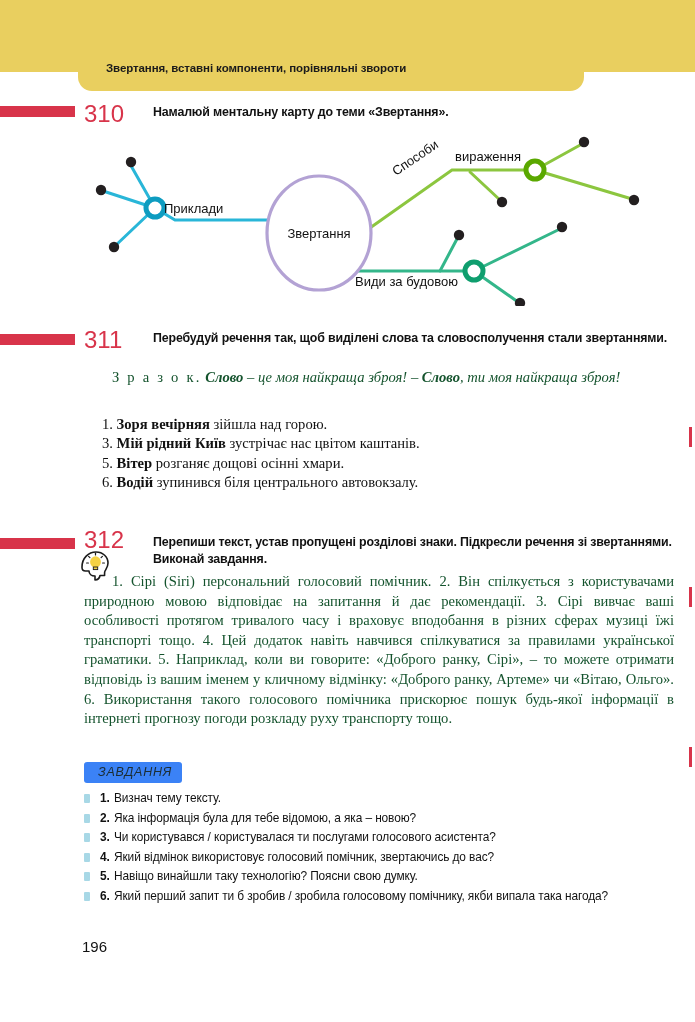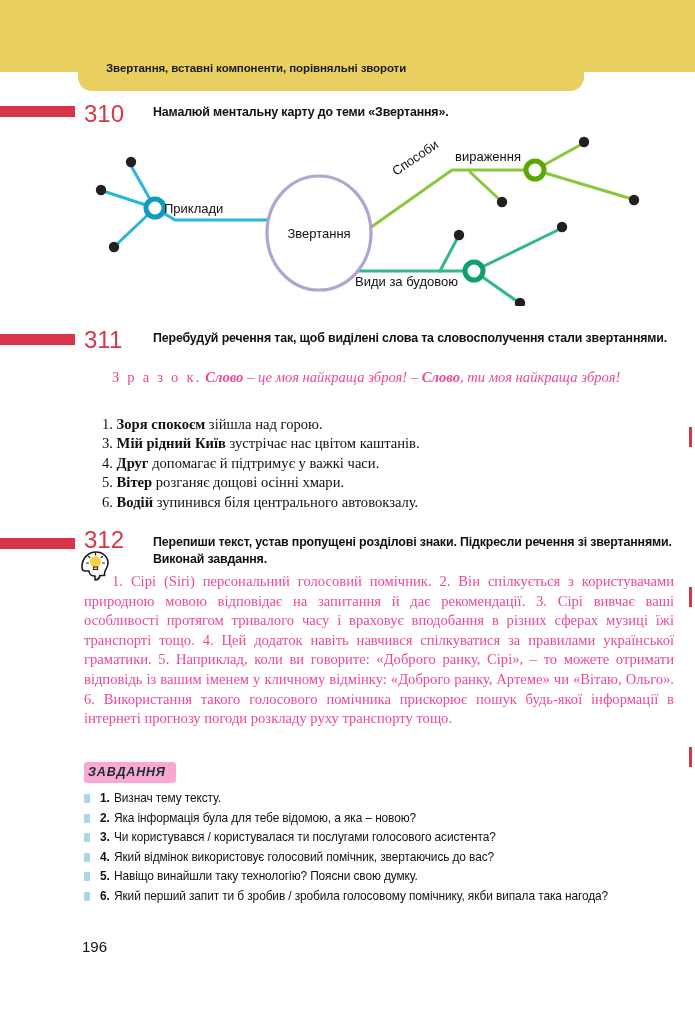--- a/index.html
+++ b/index.html
@@ -75,45 +75,45 @@
 
   
   .mindmap { position: absolute; left: 0; top: 116px; width: 695px; height: 190px; }
 
   
   .body-text {
     position: absolute;
     font-family: "Liberation Serif", serif;
     font-size: 14.6px;
     line-height: 19.6px;
-    color: #ec4899;
+    color: #14532d;
     text-align: justify;
   }
   .sample-line { font-style: italic; }
   .sp { letter-spacing: 2.2px; font-style: normal; }
   .bi { font-weight: bold; font-style: italic; }
   .b { font-weight: bold; }
 
   .sent-list {
     position: absolute;
     font-family: "Liberation Serif", serif;
     font-size: 14.6px;
     line-height: 19.4px;
     color: #111;
   }
   .sent-list div { white-space: nowrap; }
 
   
   .task-badge {
     position: absolute;
-    background: #f9a8d4;
+    background: #3b82f6;
     border-radius: 3px;
-    padding: 3px 10px 4px 4px;
-    font-family: "Liberation Sans", sans-serif;
-    font-weight: bold;
+    padding: 3px 10px 4px 14px;
+    font-family: "Liberation Sans", sans-serif;
+    font-weight: normal;
     font-style: italic;
     font-size: 12.5px;
     letter-spacing: 0.8px;
     color: #1b2d33;
   }
   .task-list { position: absolute; left: 84px; top: 790px; width: 590px; }
   .task-row {
     position: relative;
     display: flex;
     align-items: flex-start;
@@ -222,29 +222,25 @@
 <div class="ex-num" style="left:84px; top:326px;">311</div>
 <div class="ex-head" style="left:121px; top:330px; width:560px;">Перебудуй речення так, щоб виділені слова та словосполучення стали звертаннями.</div>
 
 <div class="body-text" style="left:84px; top:368px; width:590px; text-indent:28px;">
   <span class="sp">З р а з о к.</span><span class="sample-line"> <span class="bi">Слово</span><span> – це моя найкраща зброя! – </span><span class="bi">Слово</span><span>, ти моя найкраща зброя!</span></span>
 </div>
 
 <div class="sent-list" style="left:102px; top:415px;">
   <div>
     <span>1.</span>
-    <span class="b">Зоря спокоєм</span><span> зійшла над горою.</span>
+    <span class="b">Зоря вечірняя</span><span> зійшла над горою.</span>
   </div>
   <div>
     <span>3.</span>
     <span class="b">Мій рідний Київ</span><span> зустрічає нас цвітом каштанів.</span>
-  </div>
-  <div>
-    <span>4.</span>
-    <span class="b">Друг</span><span> допомагає й підтримує у важкі часи.</span>
   </div>
   <div>
     <span>5.</span>
     <span class="b">Вітер</span><span> розганяє дощові осінні хмари.</span>
   </div>
   <div>
     <span>6.</span>
     <span class="b">Водій</span><span> зупинився біля центрального автовокзалу.</span>
   </div>
 </div>

